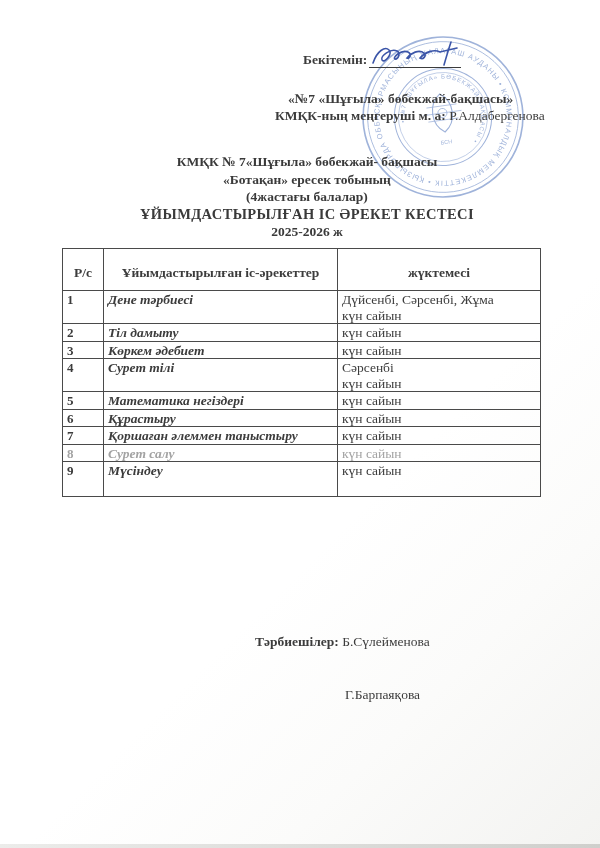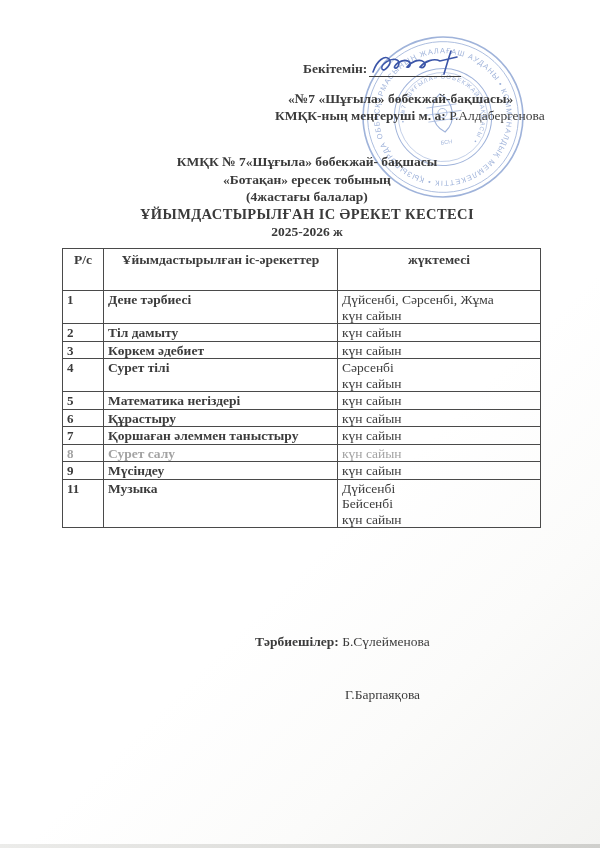--- a/index.html
+++ b/index.html
@@ -27,21 +27,21 @@
 
   
   .stamp{
     position:absolute;left:357px;top:31px;width:172px;height:172px;
     opacity:.72;transform:rotate(-8deg);
   }
   .stamp text{fill:var(--stamp-blue);font-family:"Liberation Sans","DejaVu Sans",sans-serif;}
 
   
   .approval{position:absolute;left:0;top:0;width:600px;font-size:13.5px;font-weight:bold;line-height:17px;}
-  .appr-l1{position:absolute;left:303px;top:60px;white-space:nowrap;text-align:center;}
+  .appr-l1{position:absolute;left:303px;top:51px;white-space:nowrap;text-align:center;}
   .sig-line{
     display:inline-block;position:relative;width:92px;height:16px;
     border-bottom:1.3px solid var(--text);vertical-align:bottom;margin-left:2px;
   }
   .sig-svg{position:absolute;left:-2px;top:-12px;width:104px;height:30px;}
   .appr-l2{position:absolute;left:288px;top:90px;white-space:nowrap;}
   .appr-l3{position:absolute;left:275px;top:107px;white-space:nowrap;}
   .appr-l3 .name{font-weight:normal;}
 
   
@@ -58,25 +58,25 @@
     font-size:13.5px;color:var(--text);
   }
   table.schedule col.w-num{width:41px;}
   table.schedule col.w-act{width:234px;}
   table.schedule col.w-load{width:203px;}
   table.schedule th,table.schedule td{
     border:1px solid var(--border);vertical-align:top;
     padding:1px 4px 0 4px;line-height:15.5px;
   }
   table.schedule thead tr{height:42px;}
-  table.schedule th{font-weight:bold;text-align:center;padding-top:3px;}
+  table.schedule th{font-weight:bold;text-align:center;padding-top:16px;}
   table.schedule tbody tr{height:17px;}
   table.schedule tbody tr:last-child{height:35px;}
   td.c-num{font-weight:bold;font-size:13px;padding-left:7px;}
-  td.c-act{font-weight:bold;padding-left:10px;}
+  td.c-act{font-weight:bold;padding-left:10px;font-style:italic;}
   td.c-load{font-weight:normal;padding-left:8px;}
   tr.faded td{color:#a3a3a3;}
 
   
   .footer-l1{position:absolute;left:255px;top:634px;font-size:13.5px;white-space:nowrap;}
   .footer-l1 .lbl{font-weight:bold;}
   .footer-l2{position:absolute;left:345px;top:687px;font-size:13.5px;white-space:nowrap;}
 </style>
 </head>
 <body>
@@ -201,29 +201,20 @@
             <div>күн сайын</div>
           </td>
         </tr>
         <tr>
           <td class="c-num">9</td>
           <td class="c-act">Мүсіндеу</td>
           <td class="c-load">
             <div>күн сайын</div>
           </td>
         </tr>
-        <tr>
-          <td class="c-num">11</td>
-          <td class="c-act">Музыка</td>
-          <td class="c-load">
-            <div>Дүйсенбі</div>
-            <div>Бейсенбі</div>
-            <div>күн сайын</div>
-          </td>
-        </tr>
       </tbody>
   </table>
 
   <div class="footer-l1">
     <span class="lbl">Тәрбиешілер:</span>
     <span>Б.Сүлейменова</span>
   </div>
   <div class="footer-l2">Г.Барпаяқова</div>
 
 </div>

